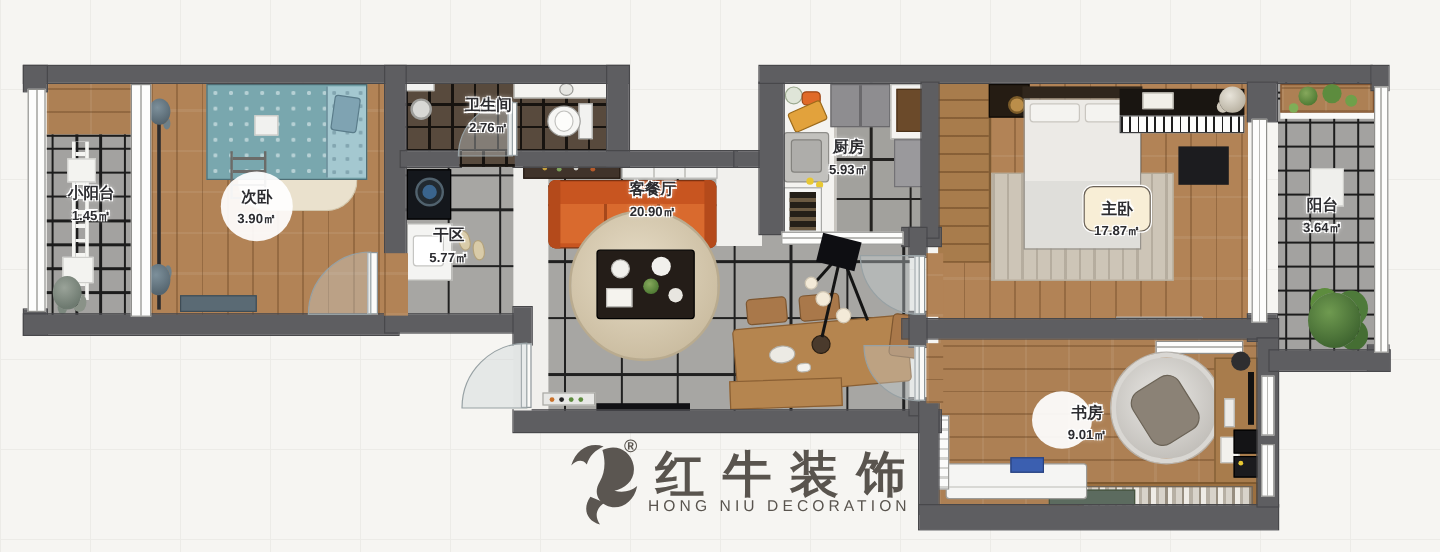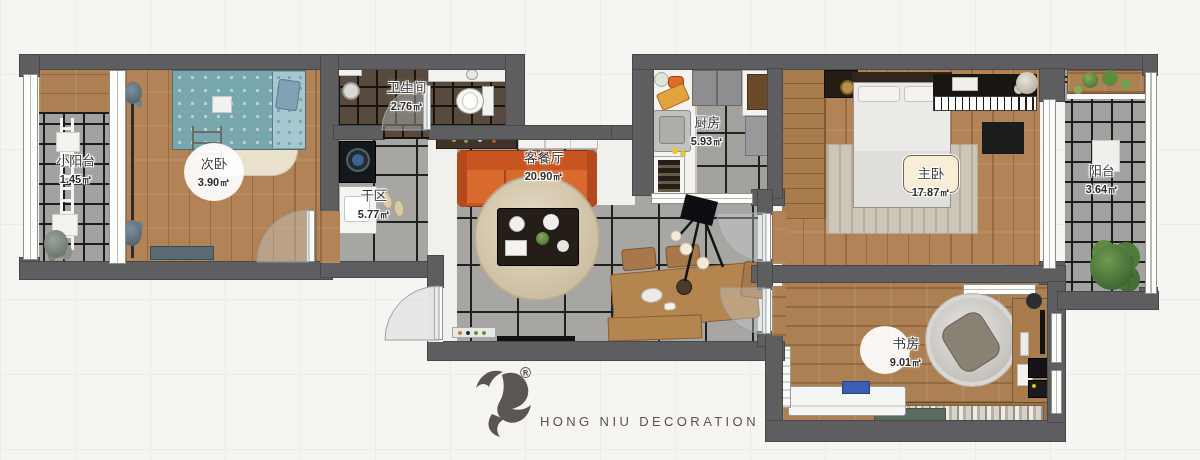--- a/index.html
+++ b/index.html
@@ -44,21 +44,21 @@
   
   .f{z-index:10;}
   .books{background:repeating-linear-gradient(90deg,#efece6 0 4px,#b7b0a4 4px 7px,#d8d3ca 7px 12px,#978e80 12px 14px);border:1px solid #6e6458;}
   .rad-v{background:#fbfbfa;border:1px solid #9a9a97;background-image:repeating-linear-gradient(0deg,#d2d2cf 0 2px,transparent 2px 8px);}
   .rad-h{background:#fbfbfa;border:1px solid #9a9a97;background-image:repeating-linear-gradient(90deg,#d2d2cf 0 2px,transparent 2px 8px);}
   .keys{background:#fcfcfb;border:1px solid #3c3c3e;background-image:repeating-linear-gradient(90deg,#1c1c1c 0 1.5px,transparent 1.5px 7px);}
   .plant{border-radius:50%;}
   
   .rl{position:absolute;z-index:40;transform:translateX(-50%);text-align:center;color:#2c2c30;
       text-shadow:-1px -1px 0 #fff,1px -1px 0 #fff,-1px 1px 0 #fff,1px 1px 0 #fff,0 0 4px #fff;}
-  .rl .n{display:block;font-size:13px;font-weight:normal;line-height:1.2;}
+  .rl .n{display:block;font-size:13px;font-weight:bold;line-height:1.2;}
   .rl .a{display:block;font-size:11px;font-weight:bold;margin-top:3px;}
   .halo-circle{background:#ffffff;border-radius:50%;opacity:.93;z-index:35;}
   .name-card{background:#f8eed6;border:1px solid #6b6257;border-radius:8px;z-index:34;box-shadow:0 0 0 1px #fff;}
   
   .logo{position:absolute;left:462px;top:360px;width:380px;height:95px;z-index:45;color:#59544e;}
   .logo .cn{position:absolute;left:84px;top:8px;font-size:41px;font-weight:900;letter-spacing:15px;font-family:"Liberation Sans",sans-serif;white-space:nowrap;}
   .logo .en{position:absolute;left:78px;top:54px;font-size:13px;letter-spacing:3.4px;font-family:Liberation Sans, sans-serif;white-space:nowrap;}
   .logo .reg{position:absolute;left:58px;top:4px;font-size:15px;font-weight:bold;}
   svg.overlay{position:absolute;left:0;top:0;z-index:25;pointer-events:none;}
 </style>
@@ -300,16 +300,17 @@
 
   <div class="logo">
     <svg style="position:absolute;left:8px;top:6px;" width="64" height="76" viewBox="0 0 64 76">
       <g fill="#5b5651">
         <path d="M6,22 C10,8 22,2 33,6 C26,9 21,14 19,21 C15,16 10,18 6,22 Z"></path>
         <path d="M32,9 C44,3 56,10 58,22 C60,34 51,41 42,43 C50,45 56,43 61,39 C58,54 45,60 35,55 C27,51 25,43 30,35 C34,28 35,19 32,9 Z"></path>
         <path d="M22,48 C15,58 19,68 30,71 C25,64 27,57 34,53 Z"></path>
       </g>
     </svg>
     <span class="reg">®</span>
+    <div class="cn">红牛装饰</div>
     <div class="en">HONG NIU DECORATION</div>
   </div>
 
 </div>
 
 </body></html>

